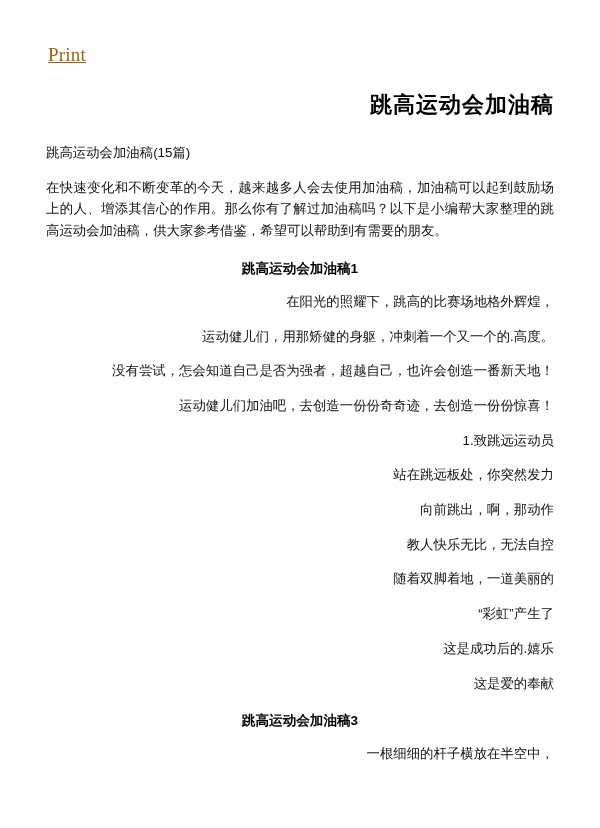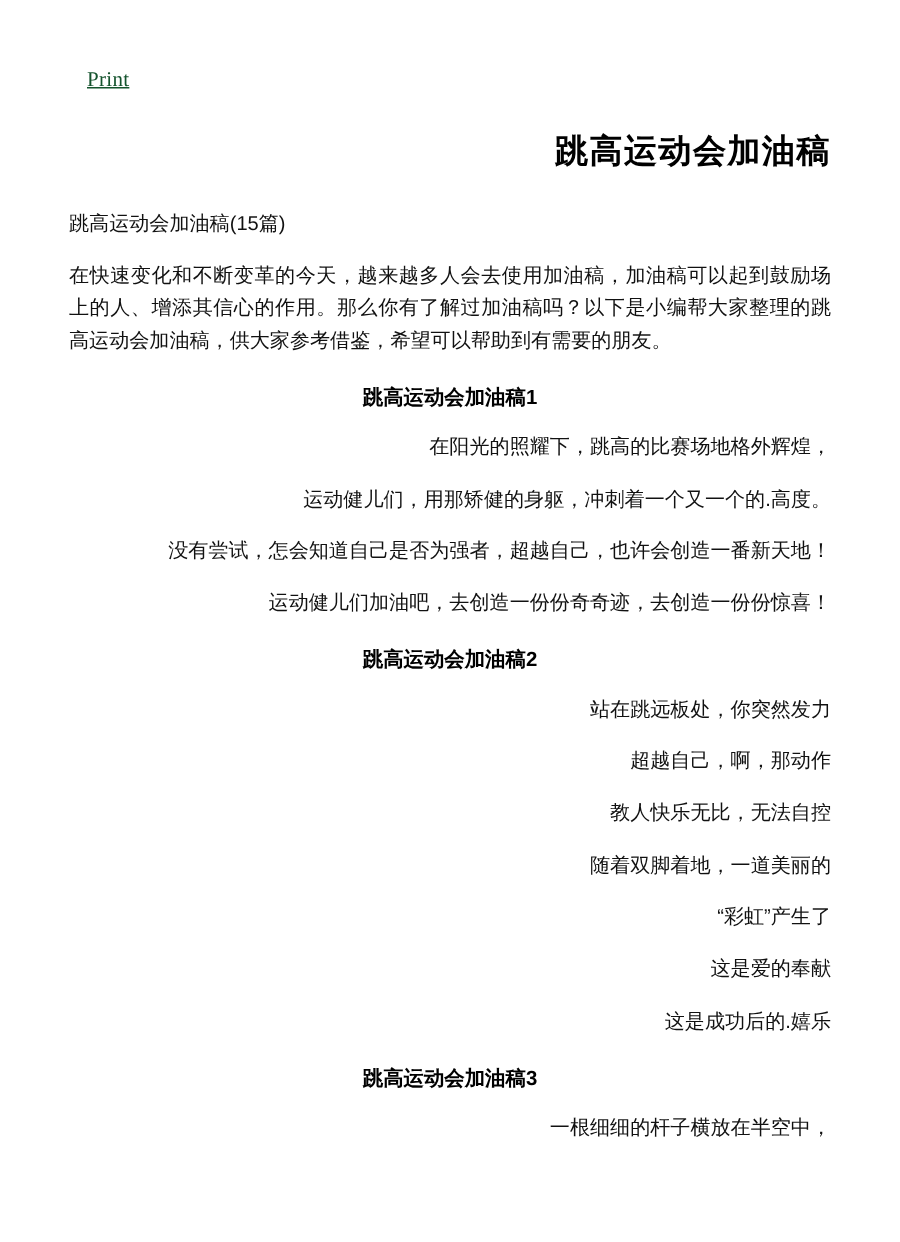--- a/index.html
+++ b/index.html
@@ -16,24 +16,24 @@
   }
   .page {
     width: 600px;
     height: 828px;
     box-sizing: border-box;
     padding: 44px 46px 0 46px;
     position: relative;
   }
   .print-link {
     font-family: "Liberation Serif", "DejaVu Serif", serif;
-    font-size: 14px;
-    color: #14532d;
+    font-size: 19px;
+    color: #a16207;
     letter-spacing: 0.2px;
-    margin: 0 0 18px 12px;
+    margin: 0 0 18px 2px;
     display: inline-block;
   }
   .doc-title {
     text-align: right;
     font-family: "Liberation Sans", "DejaVu Sans", sans-serif;
     font-size: 22px;
     font-weight: bold;
     letter-spacing: 1px;
     margin: 6px 0 22px 0;
     color: #000;
@@ -76,27 +76,27 @@
   <p class="para intro">在快速变化和不断变革的今天，越来越多人会去使用加油稿，加油稿可以起到鼓励场上的人、增添其信心的作用。那么你有了解过加油稿吗？以下是小编帮大家整理的跳高运动会加油稿，供大家参考借鉴，希望可以帮助到有需要的朋友。</p>
 
   
   <h2 class="heading">跳高运动会加油稿1</h2>
   <p class="para block">在阳光的照耀下，跳高的比赛场地格外辉煌，</p>
   <p class="para block">运动健儿们，用那矫健的身躯，冲刺着一个又一个的.高度。</p>
   <p class="para block">没有尝试，怎会知道自己是否为强者，超越自己，也许会创造一番新天地！</p>
   <p class="para block">运动健儿们加油吧，去创造一份份奇奇迹，去创造一份份惊喜！</p>
 
   
-  <h2 class="heading">跳高运动会加油稿2</h2>
+  <p class="para block">1.致跳远运动员</p>
   <p class="para block">站在跳远板处，你突然发力</p>
-  <p class="para block">超越自己，啊，那动作</p>
+  <p class="para block">向前跳出，啊，那动作</p>
   <p class="para block">教人快乐无比，无法自控</p>
   <p class="para block">随着双脚着地，一道美丽的</p>
   <p class="para block">“彩虹”产生了</p>
+  <p class="para block">这是成功后的.嬉乐</p>
   <p class="para block">这是爱的奉献</p>
-  <p class="para block">这是成功后的.嬉乐</p>
 
   
   <h2 class="heading">跳高运动会加油稿3</h2>
   <p class="para block">一根细细的杆子横放在半空中，</p>
   
 
 </div>
 
 </body></html>

